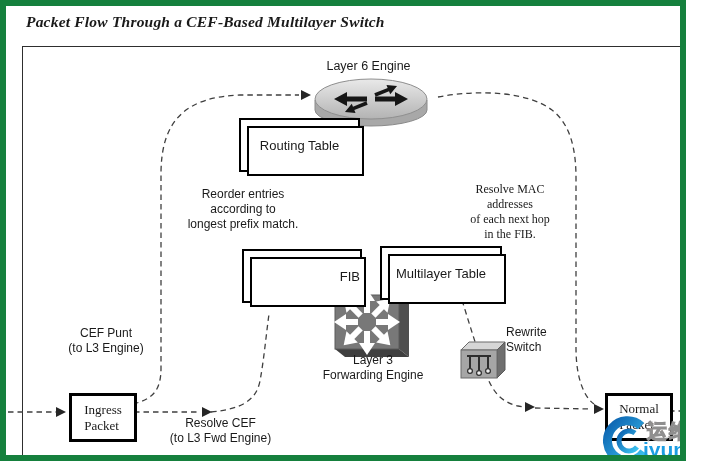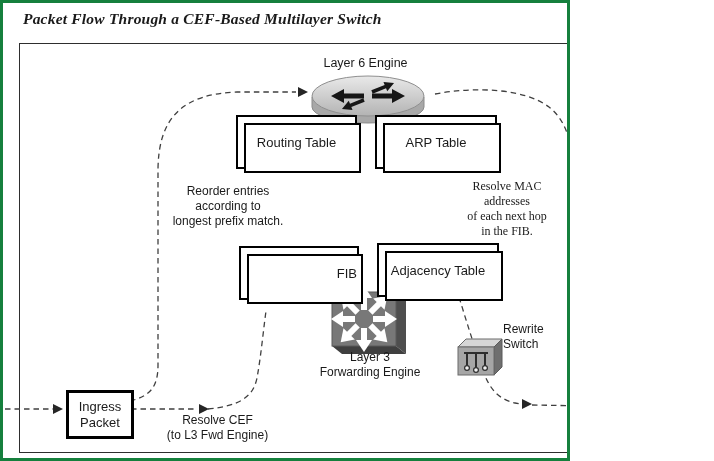--- a/index.html
+++ b/index.html
@@ -1,47 +1,47 @@
 <!DOCTYPE html>
 <html><head>
 <meta charset="utf-8">
 <style>
   html,body{margin:0;padding:0;background:#fff;}
-  #stage{position:relative;width:570px;height:461px;background:#fff;overflow:hidden;
-         font-family:"Liberation Sans",sans-serif;color:#1a1a1a;border:3px solid #15803d;box-sizing:border-box;}
+  #stage{position:relative;width:686px;height:461px;background:#fff;overflow:hidden;
+         font-family:"Liberation Sans",sans-serif;color:#1a1a1a;border:6px solid #15803d;box-sizing:border-box;}
   
   #title{position:absolute;left:20px;top:7px;font-family:"Liberation Serif",serif;
          font-style:italic;font-weight:bold;font-size:15.5px;letter-spacing:.2px;}
   
   #frame{position:absolute;left:16px;top:40px;width:675px;height:408px;border:1px solid #2e2e2e;z-index:0;}
   
   #wires{position:absolute;left:0;top:0;z-index:2;}
   
   .sbox{position:absolute;background:#fff;border:2.5px solid #000;z-index:5;
         display:flex;align-items:center;justify-content:center;text-align:center;
         font-size:13px;line-height:15px;}
   .sbox::before{content:"";position:absolute;left:6px;top:6px;width:100%;height:100%;
         border:2.5px solid #000;background:#fff;z-index:-1;box-sizing:border-box;}
   .sbox span{white-space:pre-line;}
   #box-routing{left:233px;top:112px;width:117px;height:50px;}
   #box-arp{left:372px;top:112px;width:118px;height:50px;}
   #box-fib{left:236px;top:243px;width:116px;height:50px;justify-content:flex-end;}
   #box-adj{left:374px;top:240px;width:118px;height:50px;}
   
   .pbox{position:absolute;background:#fff;border:3px solid #000;z-index:5;
-        display:flex;align-items:center;justify-content:center;text-align:center;
-        font-size:13px;line-height:16px;}
+        display:flex;align-items:center;justify-content:center;
+        font-size:13px;line-height:16px;font-family:Liberation Serif, serif;}
   .pbox span{white-space:pre-line;}
   #box-ingress{left:63px;top:387px;width:62px;height:43px;}
   #box-egress{left:599px;top:387px;width:62px;height:42px;}
   
   .lbl{position:absolute;font-size:12px;line-height:15px;text-align:center;
        white-space:pre-line;z-index:6;}
   #lbl-engine{left:300px;top:53px;width:125px;font-size:12.5px;}
-  #lbl-reorder{left:152px;top:181px;width:146px;}
+  #lbl-reorder{left:164px;top:181px;width:146px;}
   #lbl-resolve{left:433px;top:176px;width:142px;font-family:Liberation Serif, serif;}
   #lbl-cefpunt{left:40px;top:320px;width:120px;}
   #lbl-normalcef{left:142px;top:410px;width:145px;}
   #lbl-fwd{left:294px;top:347px;width:146px;}
   #lbl-rewrite{left:500px;top:319px;width:80px;text-align:left;}
   
   .icon{position:absolute;}
   #icon-router{left:303px;top:68px;z-index:3;}
   #icon-fwd{left:327px;top:287px;z-index:4;}
   #icon-rewrite{left:453px;top:334px;z-index:4;}
@@ -145,46 +145,45 @@
     <g fill="#eeeeee" stroke="#2e2e2e" stroke-width="1.2">
       <circle cx="11" cy="31" r="2.4"></circle>
         <circle cx="20" cy="33" r="2.4"></circle>
         <circle cx="29" cy="31" r="2.4"></circle>
     </g>
   </svg>
 
   <div id="box-routing" class="sbox">
     <span>Routing Table</span>
   </div>
-  <div id="box-arp" class="sbox">
-    <span>ARP Table</span>
-  </div>
   <div id="box-fib" class="sbox">
     <span>FIB</span>
   </div>
   <div id="box-adj" class="sbox">
-    <span>Adjacency Table</span>
+    <span>Multilayer Table</span>
   </div>
   <div id="box-ingress" class="pbox">
     <span>Ingress
 Packet</span>
   </div>
   <div id="box-egress" class="pbox">
     <span>Normal
 Packet</span>
   </div>
 
   <div id="lbl-engine" class="lbl">Layer 6 Engine</div>
   <div id="lbl-reorder" class="lbl">Reorder entries
 according to
 longest prefix match.</div>
   <div id="lbl-resolve" class="lbl">Resolve MAC
 addresses
 of each next hop
 in the FIB.</div>
+  <div id="lbl-cefpunt" class="lbl">CEF Punt
+(to L3 Engine)</div>
   <div id="lbl-normalcef" class="lbl">Resolve CEF
 (to L3 Fwd Engine)</div>
   <div id="lbl-fwd" class="lbl">Layer 3
 Forwarding Engine</div>
   <div id="lbl-rewrite" class="lbl">Rewrite
 Switch</div>
 
   <div id="watermark">
     <svg id="wm-logo" width="50" height="52" viewBox="0 0 50 52">
       <defs>

